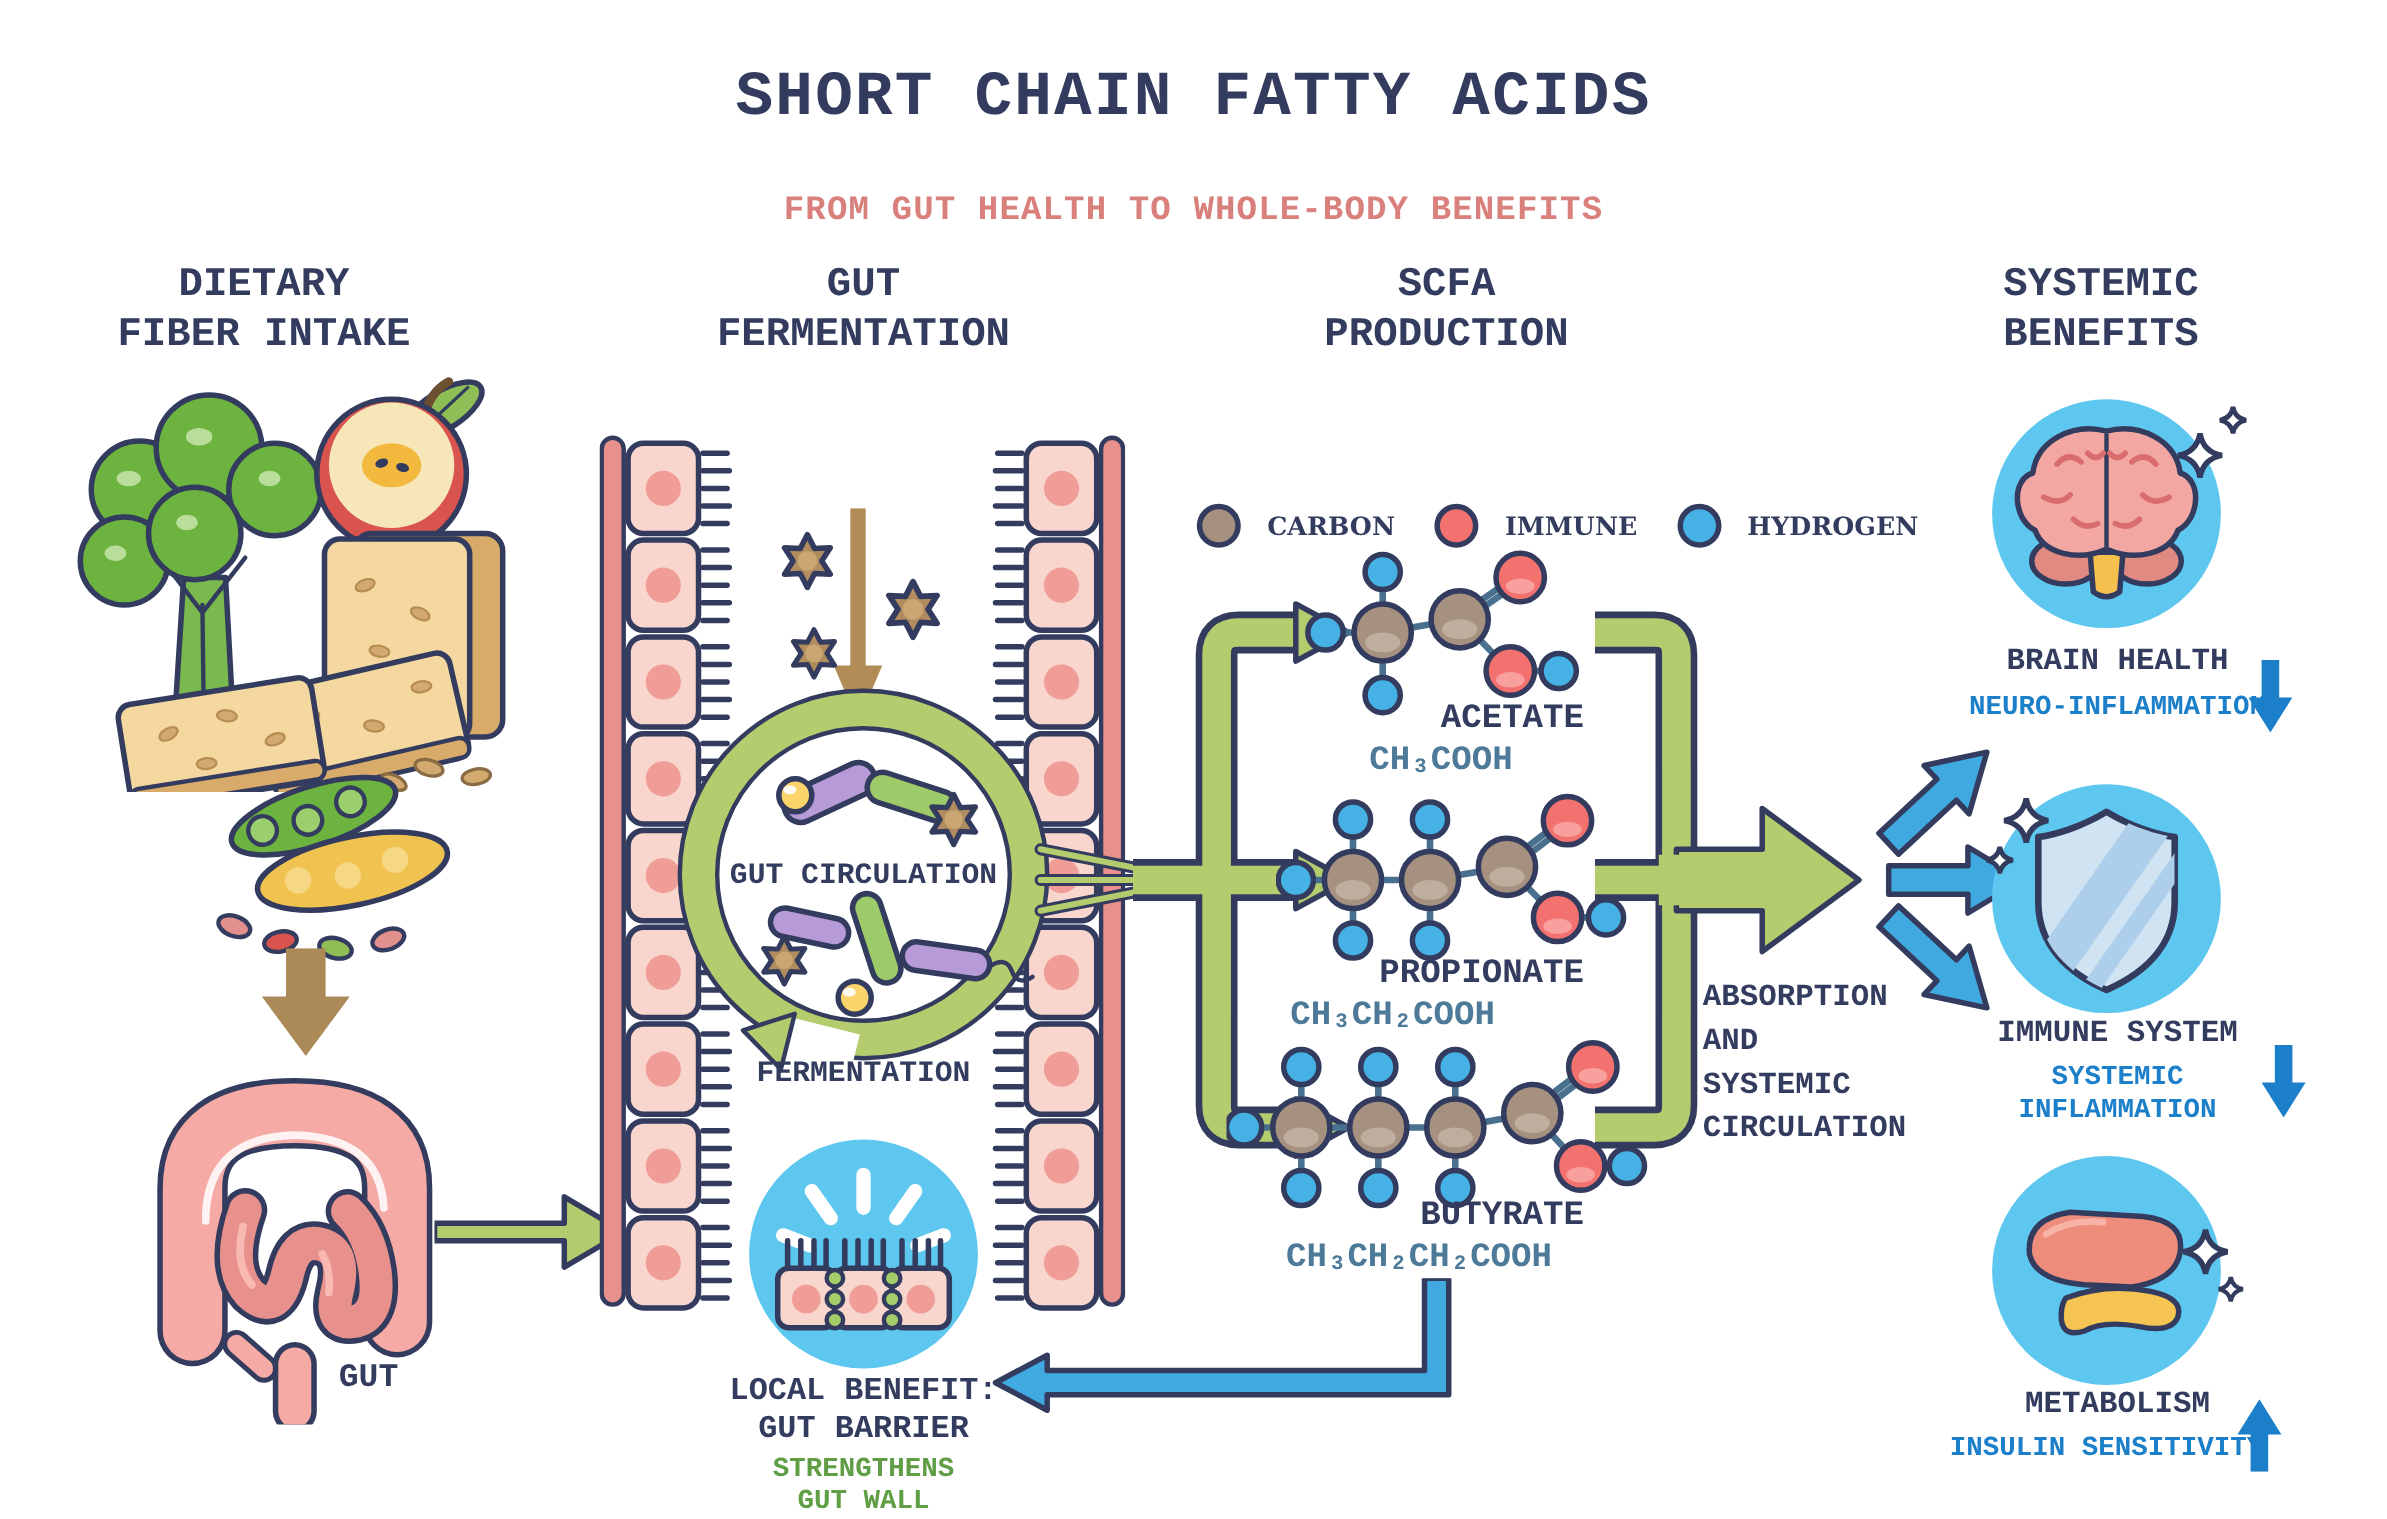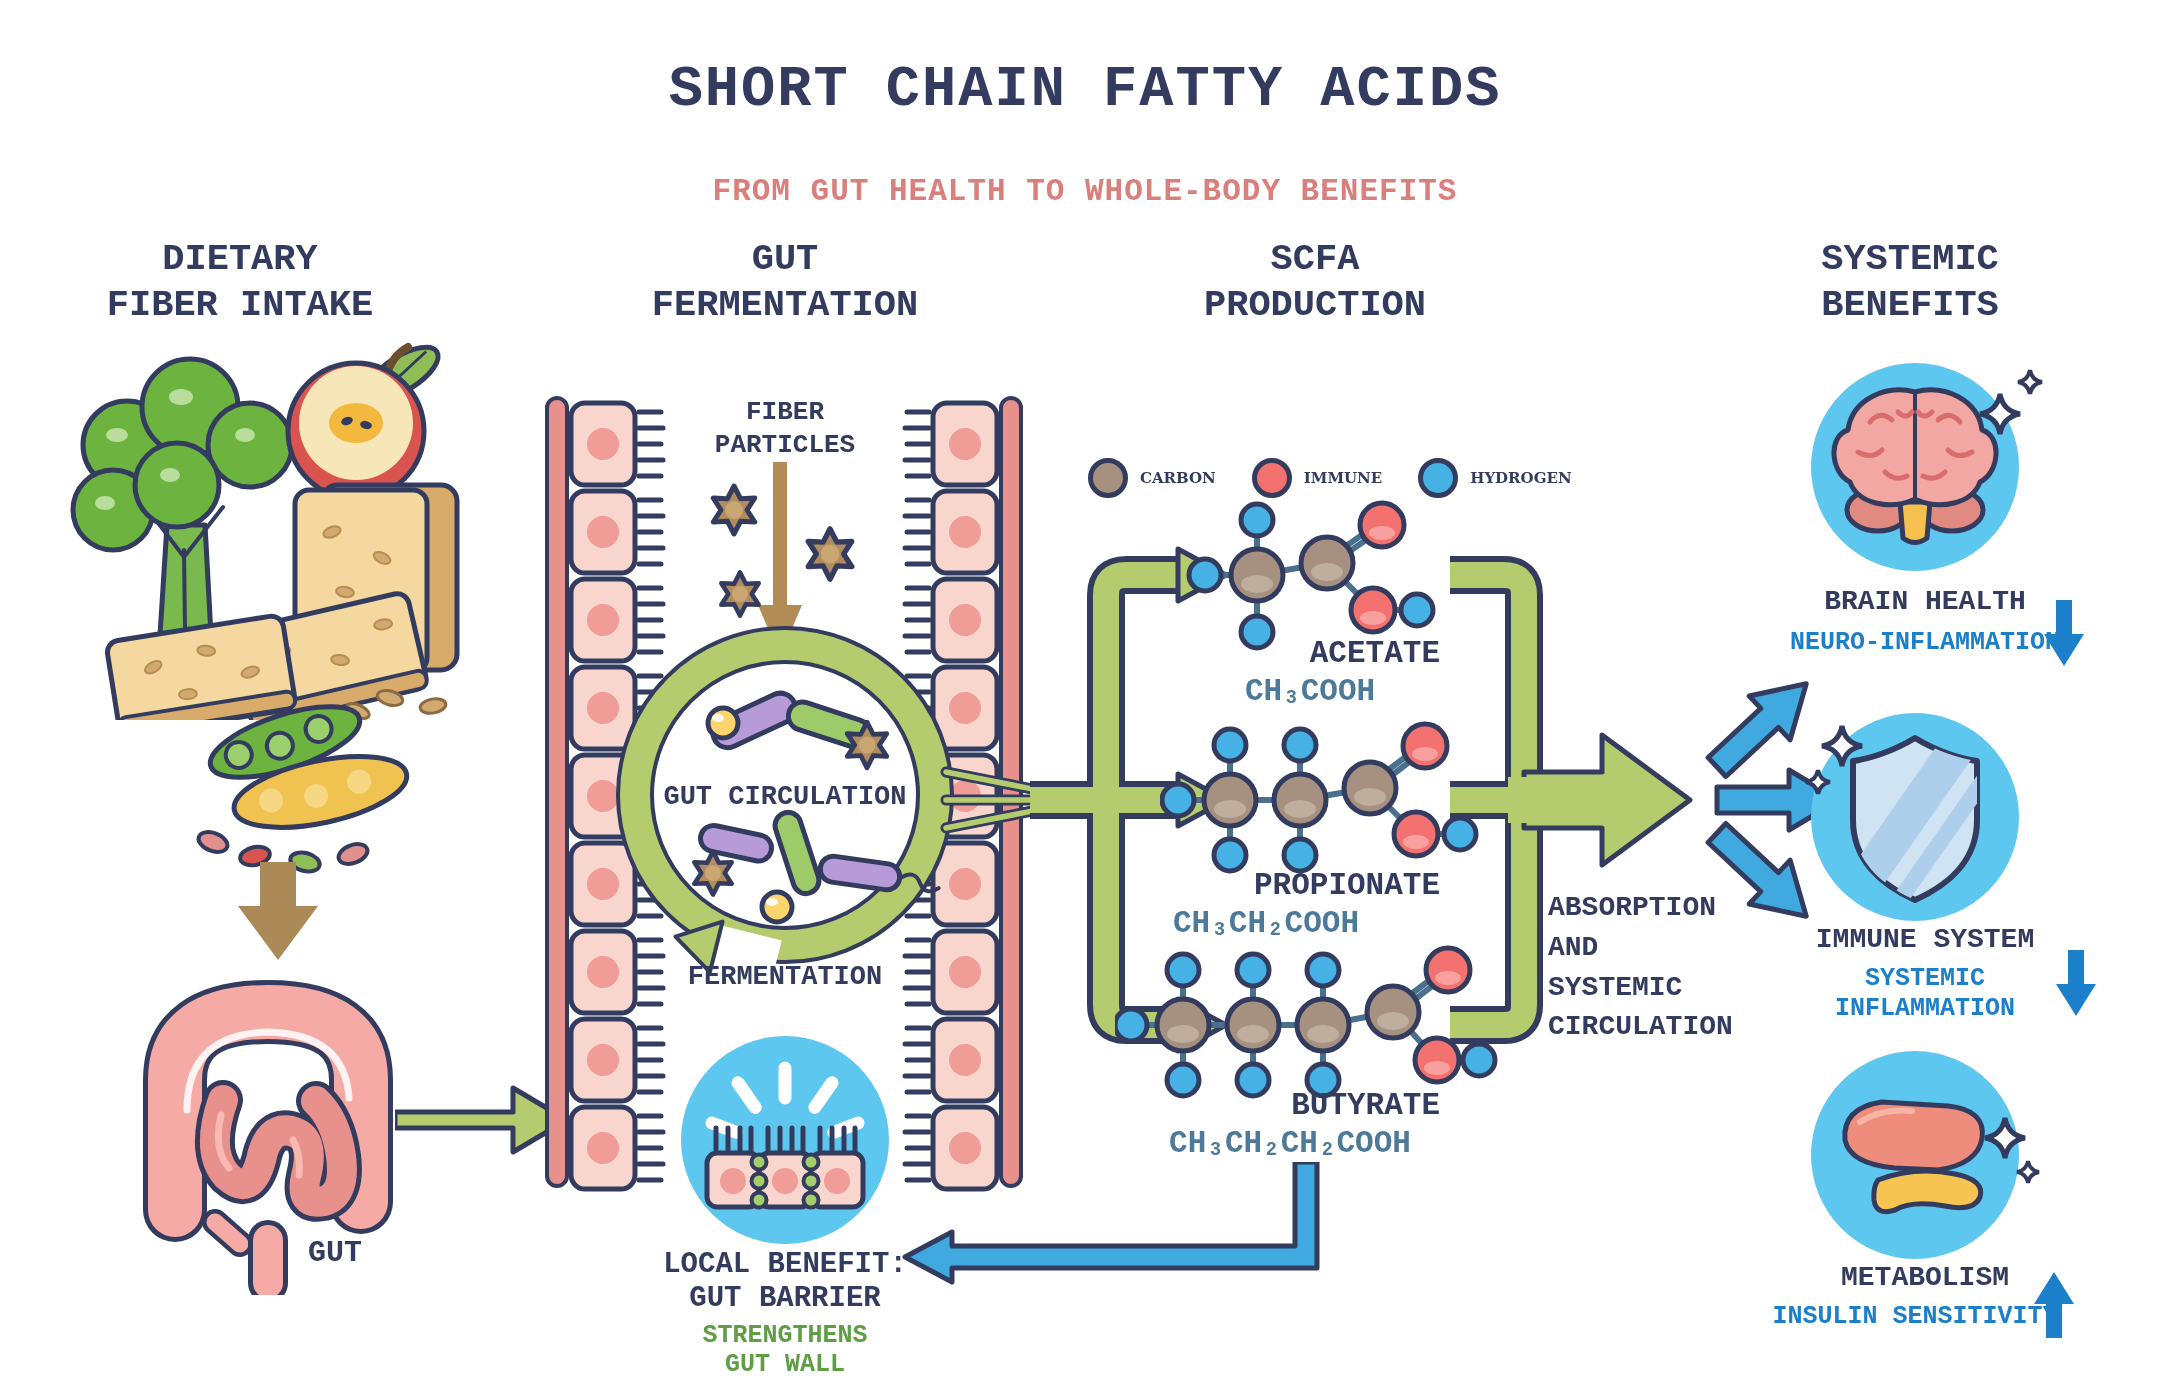--- a/index.html
+++ b/index.html
@@ -18,21 +18,21 @@
   .blue-txt{color:#1b7fc9;font-size:25px;line-height:1.18;}
   .green-txt{color:#5f9e45;font-size:25px;line-height:1.14;}
   .benefit-title{font-size:28px;}
   .absorption{font-size:28px;line-height:1.42;text-align:left;}
   .legend{display:flex;align-items:center;gap:18px;}
   .legend .item{display:flex;align-items:center;gap:12px;margin-right:18px;}
   .legend .dot{width:30px;height:30px;border-radius:50%;border:5px solid #333c5e;}
   .dot-carbon{background:#a69180;}
   .dot-oxygen{background:#f3716f;}
   .dot-hydrogen{background:#45b1e5;}
-  .legend .lg-label{font-size:15px;font-weight:bold;color:#333c5e;}
+  .legend .lg-label{font-size:23px;font-weight:bold;color:#333c5e;margin-left:12px;}
 </style>
 </head>
 <body>
 
 <div class="stage">
 
   <svg width="0" height="0" class="abs">
     <defs>
       <g id="fiber-star">
         <polygon points="0,-24 6.5,-11.3 20.8,-12 13,0 20.8,12 6.5,11.3 0,24 -6.5,11.3 -20.8,12 -13,0 -20.8,-12 -6.5,-11.3" fill="#b08c5f" stroke="#333c5e" stroke-width="5" stroke-linejoin="round"></polygon>
@@ -206,22 +206,20 @@
       <use href="#wall-cell-R" y="96"></use>
       <use href="#wall-cell-R" y="184"></use>
     <use href="#wall-cell-R" y="272"></use>
       <use href="#wall-cell-R" y="360"></use>
       <use href="#wall-cell-R" y="448"></use>
     <use href="#wall-cell-R" y="536"></use>
       <use href="#wall-cell-R" y="624"></use>
       <use href="#wall-cell-R" y="712"></use>
   </svg>
 
-  <div class="abs slab c pre" style="left:660px;top:396px;width:250px;font-size:26px;line-height:1.25">FIBER
-PARTICLES</div>
 
   <svg class="abs" style="left:700px;top:462px" width="180" height="210">
     <rect x="73" y="0" width="14" height="150" fill="#b28c57"></rect>
     <polygon points="58,143 102,143 80,195" fill="#b28c57"></polygon>
     <use href="#fiber-star" transform="translate(34,48)"></use>
     <use href="#fiber-star" transform="translate(130,92) scale(1.05)"></use>
     <use href="#fiber-star" transform="translate(40,132) scale(0.9)"></use>
   </svg>
 
   <svg class="abs" style="left:605px;top:615px" width="360" height="365">

